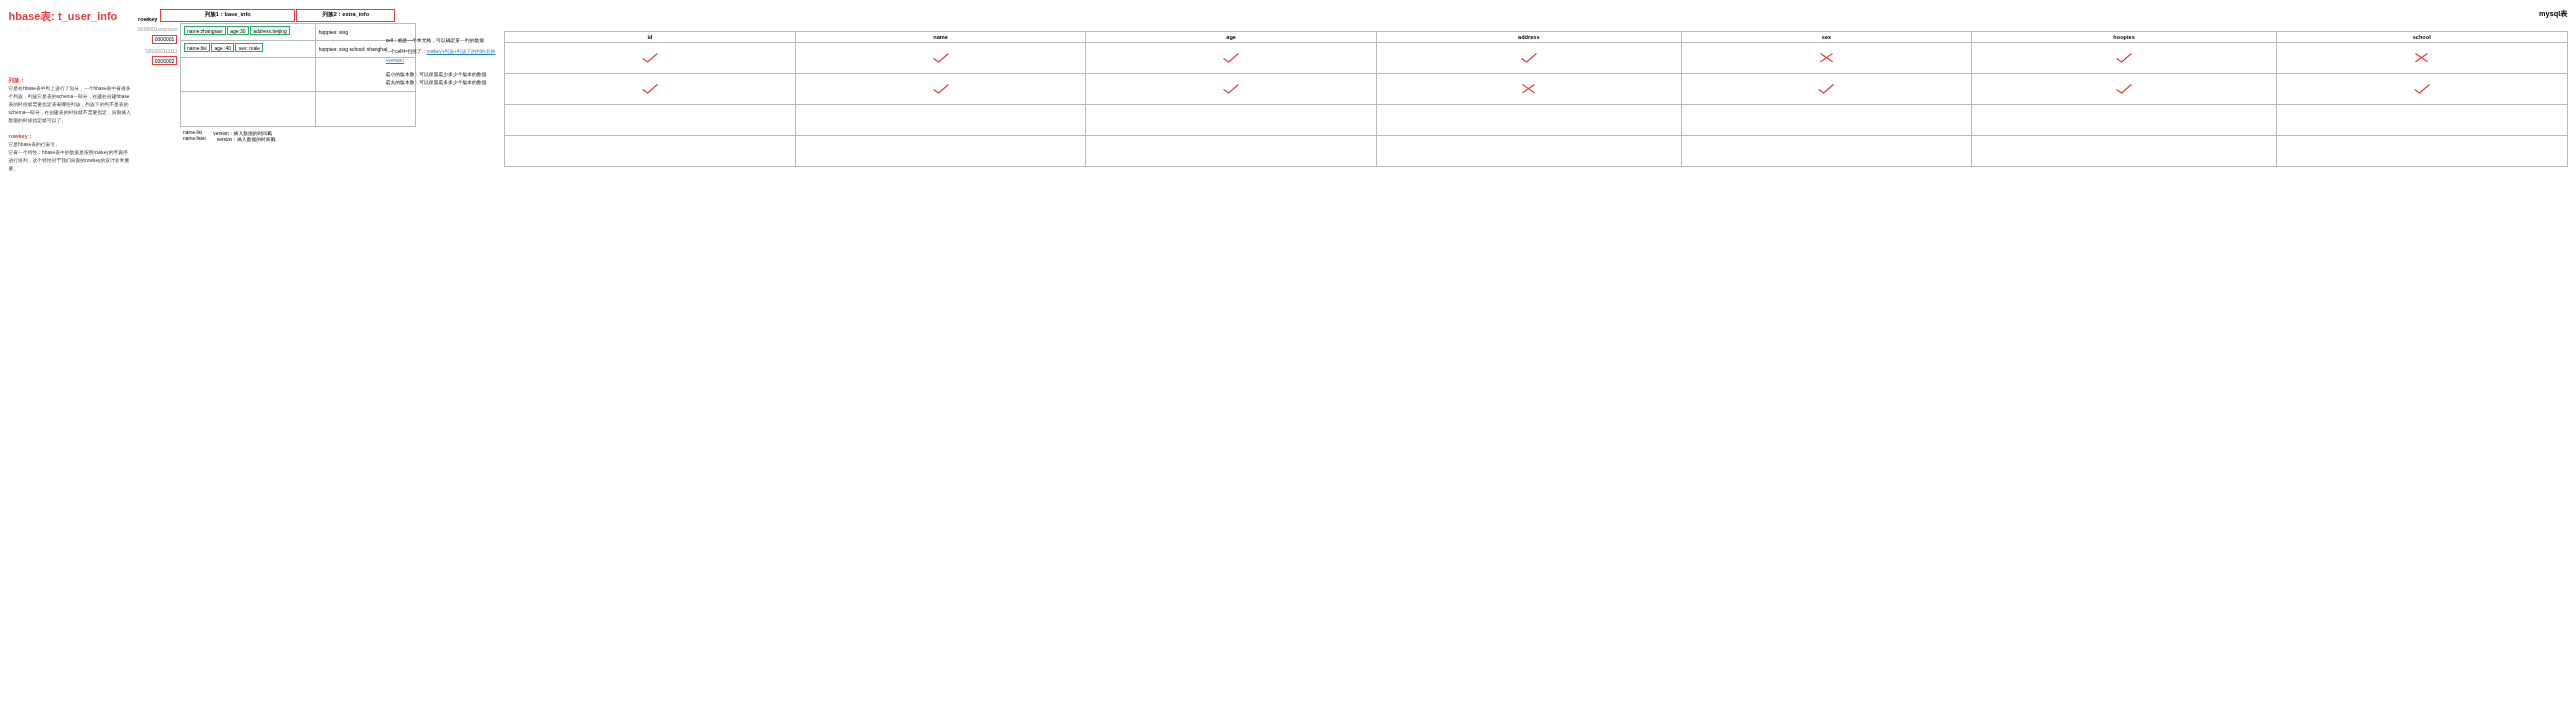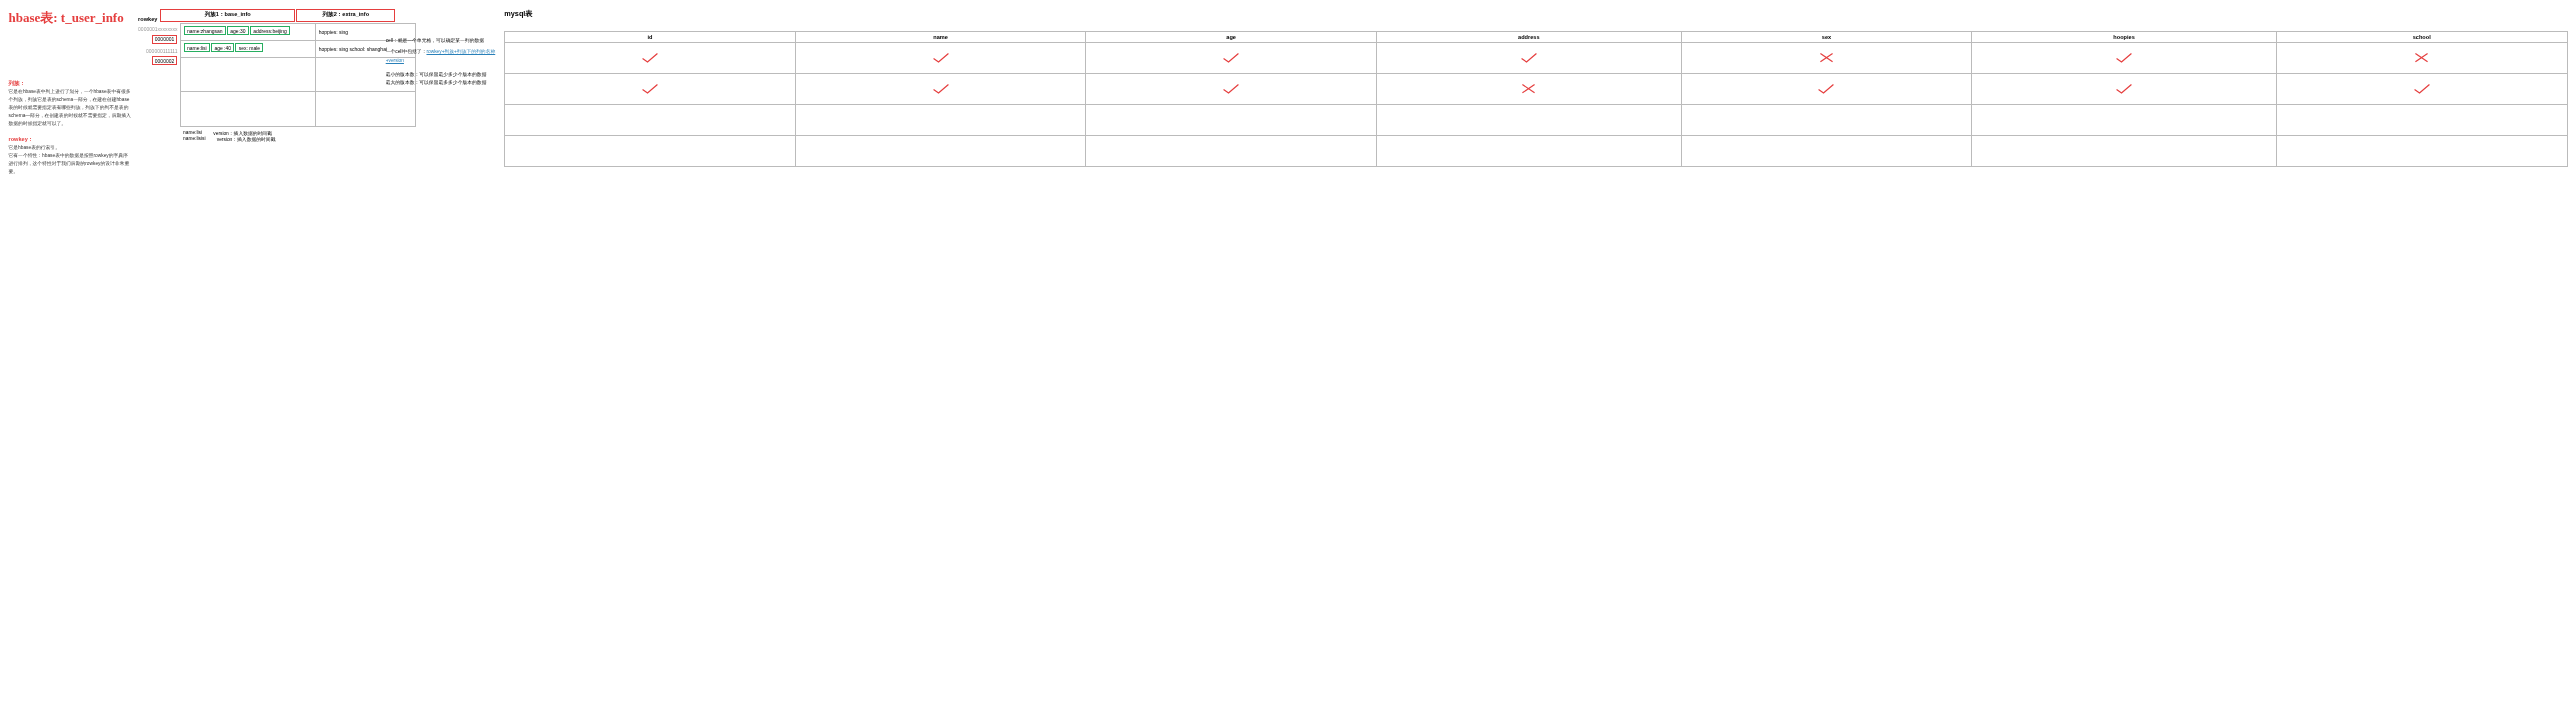--- a/index.html
+++ b/index.html
@@ -9,27 +9,26 @@
       font-size: 6.2px;
       color: #000;
       width: 2576px;
       min-height: 717px;
       position: relative;
     }
 
     .hbase-title {
       color: #e53e3e;
       font-weight: bold;
-      font-size: 13px;
+      font-size: 11px;
       margin-bottom: 8.5px;
-      font-family: Liberation Serif, serif;
     }
 
     .mysql-title {
-      text-align: left;
+      text-align: right;
       font-size: 7.3px;
       font-weight: bold;
       margin-bottom: 12px;
     }
 
     
     .full-layout {
       display: flex;
       padding: 8.5px;
       gap: 5.6px;

